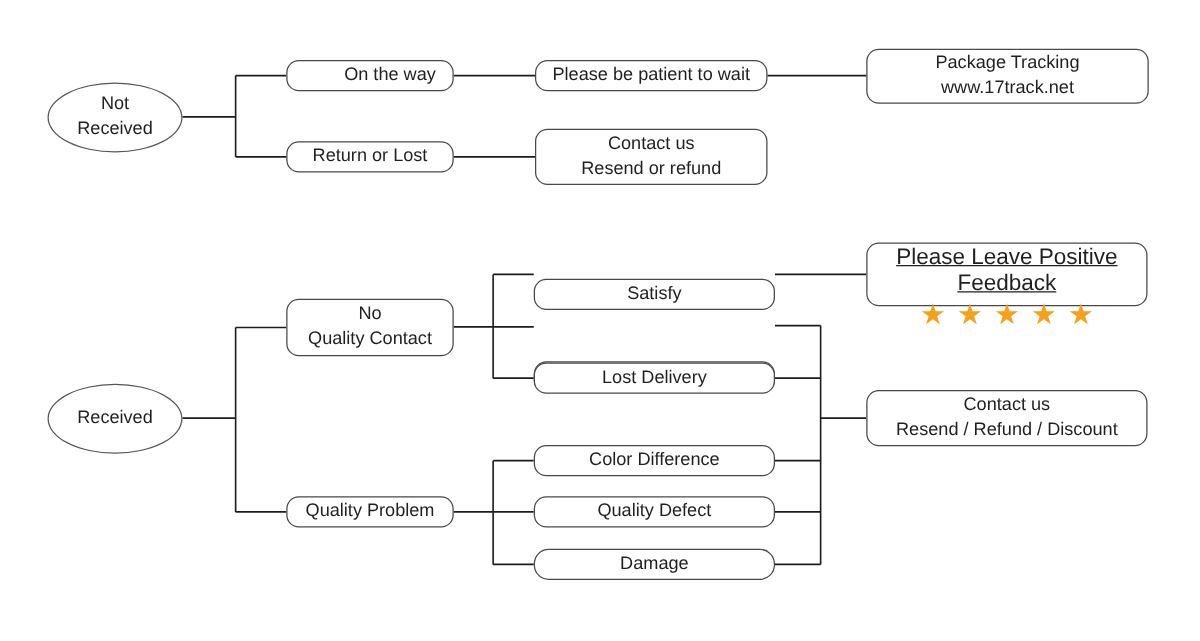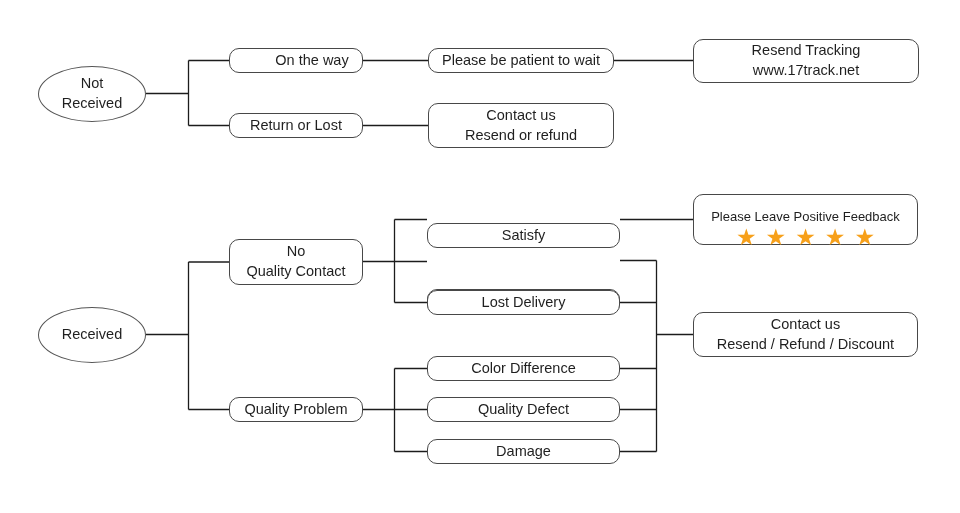--- a/index.html
+++ b/index.html
@@ -38,23 +38,24 @@
   }
   .box {
     border: 1.4px solid #484848;
     border-radius: 10px;
   }
   .oval {
     border: 1.2px solid #555555;
     border-radius: 50%;
   }
   .feedback-label {
-    font-size: 13px;
+    font-size: 18px;
     line-height: 1.2;
     margin-top: 20px;
+    text-decoration: underline;
   }
   .stars {
     font-size: 23px;
     line-height: 1.1;
     color: #F7A01A;
     letter-spacing: 9px;
     margin-right: -9px; 
     margin-top: 1px;
   }
 </style>
@@ -101,21 +102,21 @@
     </g>
   </svg>
 
   <div class="node oval" style="left:38px; top:66px; width:108px; height:56px;">Not
 Received</div>
 
   <div class="node box" style="left:229px; top:48px; width:134px; height:25px;padding-left:32px;">On the way</div>
 
   <div class="node box" style="left:428px; top:48px; width:186px; height:25px;">Please be patient to wait</div>
 
-  <div class="node box" style="left:693px; top:39px; width:226px; height:44px;">Resend Tracking
+  <div class="node box" style="left:693px; top:39px; width:226px; height:44px;">Package Tracking
 www.17track.net</div>
 
   <div class="node box" style="left:229px; top:113px; width:134px; height:25px;">Return or Lost</div>
 
   <div class="node box" style="left:428px; top:103px; width:186px; height:45px;">Contact us
 Resend or refund</div>
 
   <div class="node oval" style="left:38px; top:307px; width:108px; height:56px;">Received</div>
 
   <div class="node box" style="left:229px; top:239px; width:134px; height:46px;">No
@@ -131,18 +132,18 @@
 
   <div class="node box" style="left:693px; top:194px; width:225px; height:51px;">
     <div class="feedback-label">Please Leave Positive Feedback</div>
     <div class="stars">★★★★★</div>
   </div>
 
   <div class="node box" style="left:427px; top:356px; width:193px; height:25px;">Color Difference</div>
 
   <div class="node box" style="left:427px; top:397px; width:193px; height:25px;">Quality Defect</div>
 
-  <div class="node box" style="left:427px; top:439px; width:193px; height:25px;">Damage</div>
+  <div class="node box" style="left:427px; top:439px; width:193px; height:25px;border-radius:12px;">Damage</div>
 
   <div class="node box" style="left:693px; top:312px; width:225px; height:45px;">Contact us
 Resend / Refund / Discount</div>
 
 </div>
 
 </body></html>

